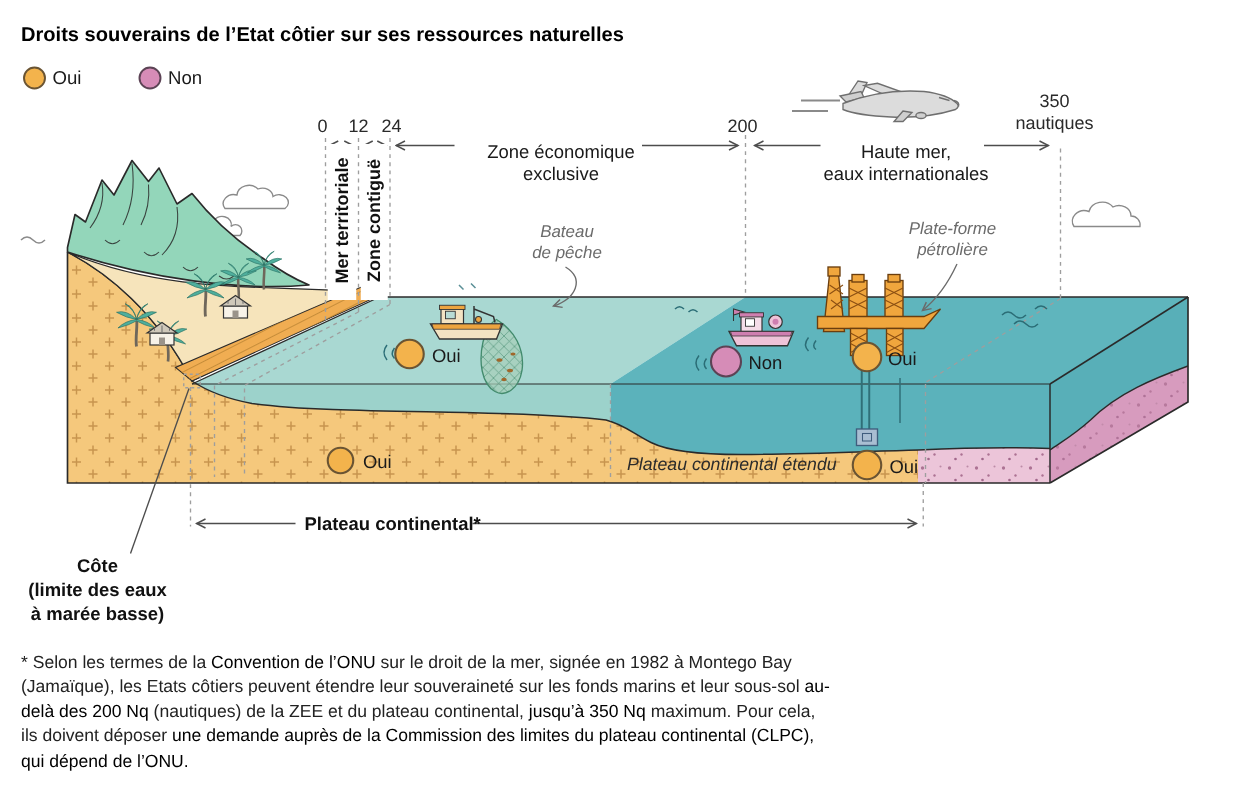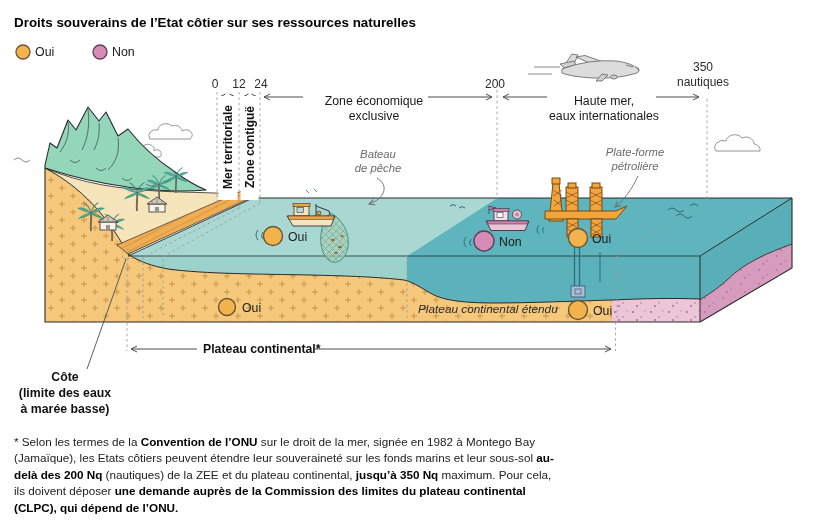--- a/index.html
+++ b/index.html
@@ -11,21 +11,21 @@
   .t-legend{font-size:12.4px;}
   .t-num{font-size:12px;fill:#2a2a2a;}
   .t-zone{font-size:12.3px;fill:#1a1a1a;}
   .t-vert{font-size:12px;font-weight:bold;fill:#111;}
   .t-ital{font-size:11.3px;font-style:italic;fill:#6b6b6b;}
   .t-etendu{font-size:11.8px;font-style:italic;fill:#2b2b2b;}
   .t-bold{font-size:12.3px;font-weight:bold;fill:#111;}
   .t-mark{font-size:12.3px;fill:#1a1a1a;}
   .footnote{position:absolute;left:14px;top:434px;width:540px;font-size:11.7px;
             line-height:16.4px;color:#222;}
-  .footnote .b{font-weight:bold;color:#000;}
+  .footnote .b{font-weight:normal;color:#000;}
 </style>
 </head>
 <body>
 
 <div class="stage">
 <svg width="828" height="524" viewBox="0 0 828 524">
   <defs>
     <pattern id="plus" width="22" height="16" patternUnits="userSpaceOnUse">
       <path d="M4,4 h6 M7,1 v6 M15,12 h6 M18,9 v6" stroke="#c8954e" stroke-width="1" fill="none"></path>
     </pattern>

